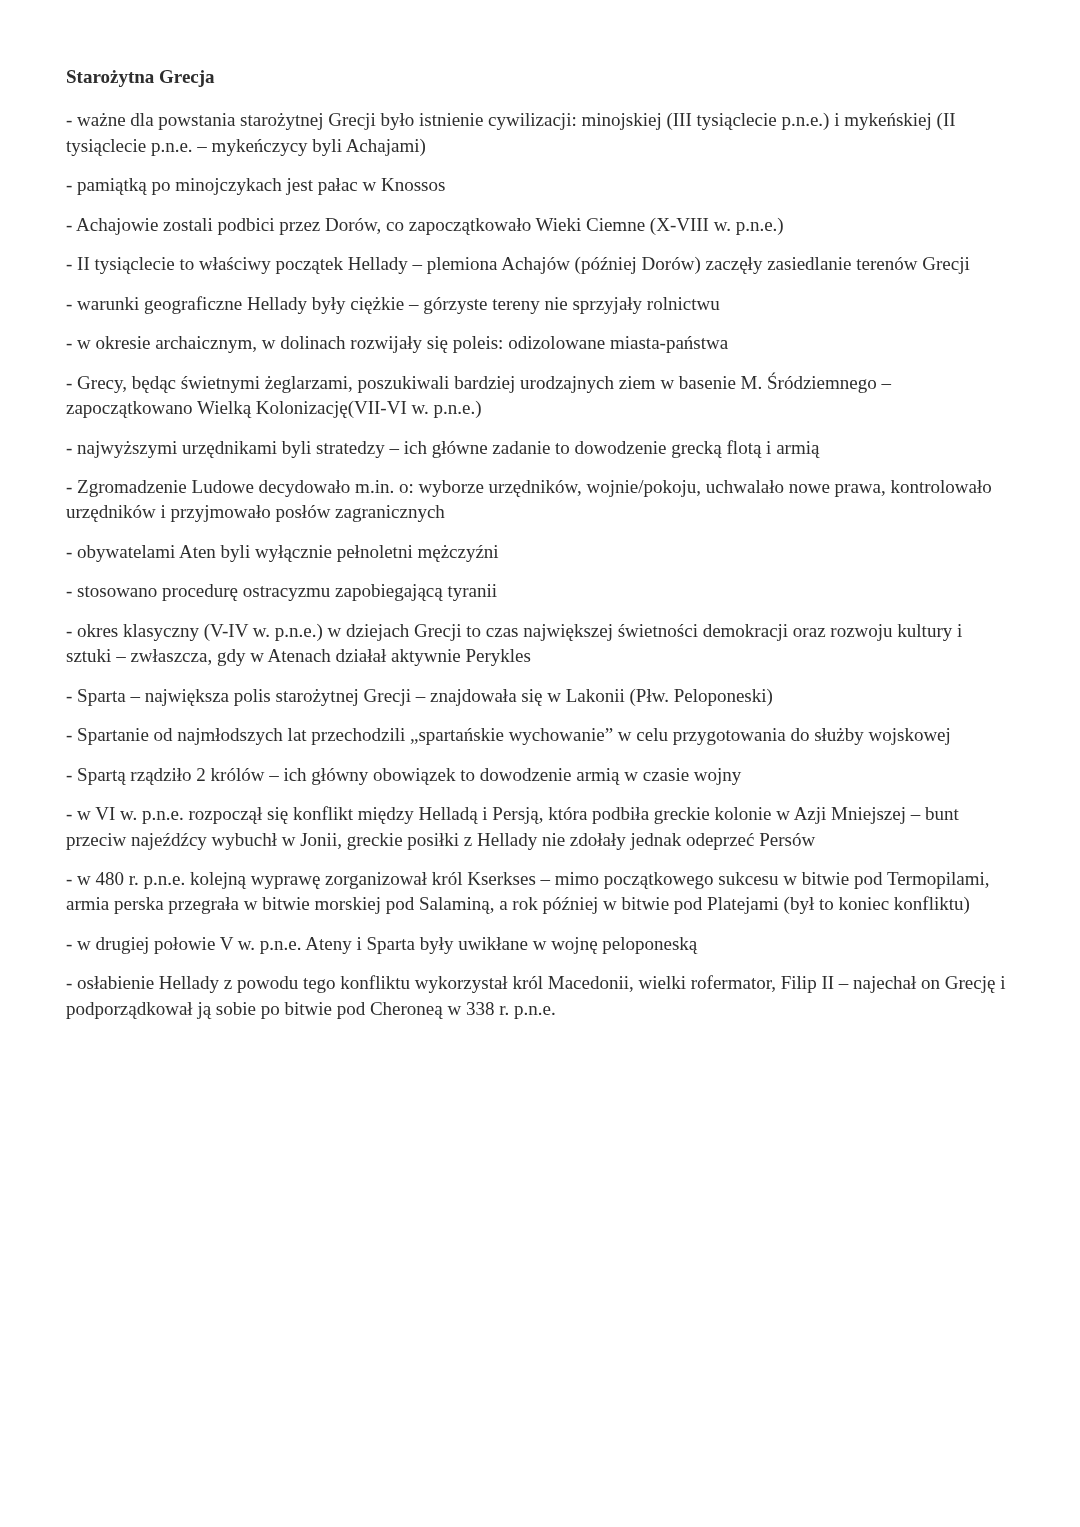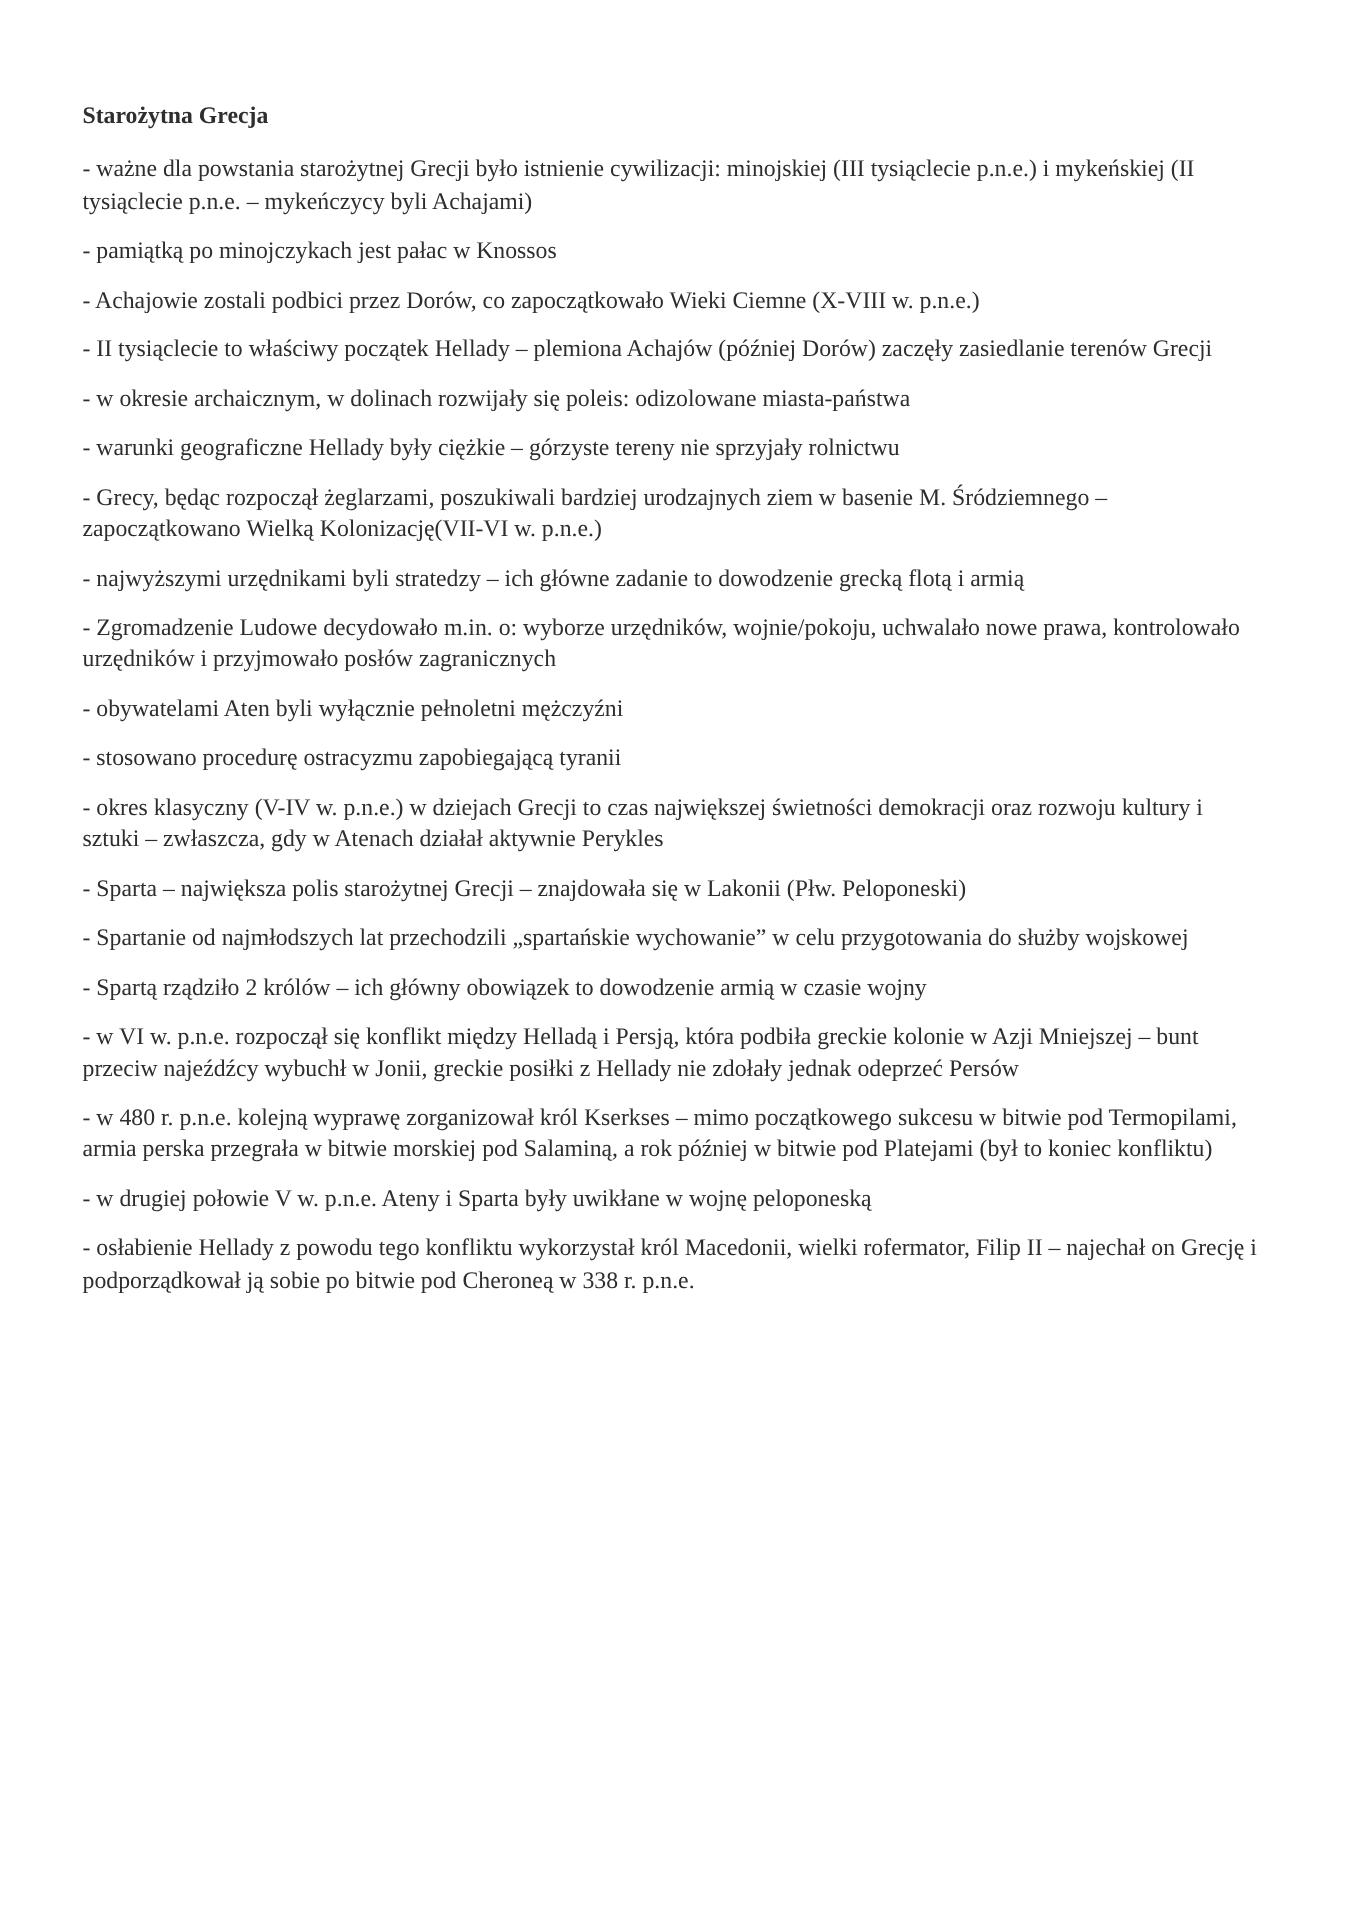--- a/index.html
+++ b/index.html
@@ -15,42 +15,42 @@
     box-sizing: border-box;
     padding: 64px 70px 60px 66px;
     font-family: "Liberation Serif", "DejaVu Serif", serif;
     font-size: 19px;
     line-height: 1.34;
     color: #2e2e2e;
   }
   .doc-title {
     font-weight: bold;
     font-size: 19px;
-    margin: 16px 0 18px 0;
+    margin: 0 0 18px 0;
   }
   .doc-paragraph {
     margin: 0 0 14px 0;
   }
   .doc-paragraph b {
     font-weight: normal;
   }
 </style>
 </head>
 <body>
 
 <div class="page">
   <p class="doc-title">Starożytna Grecja</p>
   <div id="doc-body">
       <p class="doc-paragraph"><span>- ważne dla powstania starożytnej Grecji było istnienie cywilizacji: </span><b>minojskiej</b><span> (III tysiąclecie p.n.e.) i </span><b>mykeńskiej</b><span> (II tysiąclecie p.n.e. – mykeńczycy byli Achajami)</span></p>
       <p class="doc-paragraph"><span>- pamiątką po minojczykach jest </span><b>pałac w Knossos</b></p>
       <p class="doc-paragraph"><span>- Achajowie zostali podbici przez </span><b>Dorów</b><span>, co zapoczątkowało </span><b>Wieki Ciemne</b><span> (X-VIII w. p.n.e.)</span></p>
       <p class="doc-paragraph"><span>- II tysiąclecie to właściwy początek Hellady – plemiona </span><b>Achajów</b><span> (później Dorów) zaczęły zasiedlanie terenów Grecji</span></p>
+      <p class="doc-paragraph"><span>- warunki geograficzne Hellady były ciężkie – górzyste tereny nie sprzyjały rolnictwu</span></p>
       <p class="doc-paragraph"><span>- w okresie archaicznym, w dolinach rozwijały się </span><b>poleis</b><span>: odizolowane miasta-państwa</span></p>
-      <p class="doc-paragraph"><span>- warunki geograficzne Hellady były ciężkie – górzyste tereny nie sprzyjały rolnictwu</span></p>
-      <p class="doc-paragraph"><span>- Grecy, będąc </span><b>rozpoczął żeglarzami</b><span>, poszukiwali bardziej urodzajnych ziem w basenie M. Śródziemnego – zapoczątkowano </span><b>Wielką Kolonizację</b><span>(VII-VI w. p.n.e.)</span></p>
+      <p class="doc-paragraph"><span>- Grecy, będąc </span><b>świetnymi żeglarzami</b><span>, poszukiwali bardziej urodzajnych ziem w basenie M. Śródziemnego – zapoczątkowano </span><b>Wielką Kolonizację</b><span>(VII-VI w. p.n.e.)</span></p>
       <p class="doc-paragraph"><span>- najwyższymi </span><b>urzędnikami</b><span> byli stratedzy – ich główne zadanie to dowodzenie grecką flotą i armią</span></p>
       <p class="doc-paragraph"><span>- </span><b>Zgromadzenie Ludowe</b><span> decydowało m.in. o: wyborze urzędników, wojnie/pokoju, uchwalało nowe prawa, kontrolowało urzędników i przyjmowało posłów zagranicznych</span></p>
       <p class="doc-paragraph"><span>- </span><b>obywatelami</b><span> Aten byli wyłącznie </span><b>pełnoletni mężczyźni</b></p>
       <p class="doc-paragraph"><span>- stosowano procedurę </span><b>ostracyzmu</b><span> zapobiegającą tyranii</span></p>
       <p class="doc-paragraph"><span>- </span><b>okres klasyczny</b><span> (V-IV w. p.n.e.) w dziejach Grecji to czas największej świetności demokracji oraz rozwoju kultury i sztuki – zwłaszcza, gdy w Atenach działał aktywnie </span><b>Perykles</b></p>
       <p class="doc-paragraph"><span>- </span><b>Sparta</b><span> – największa polis starożytnej Grecji – znajdowała się w Lakonii (Płw. Peloponeski)</span></p>
       <p class="doc-paragraph"><span>- Spartanie od najmłodszych lat przechodzili „spartańskie wychowanie” w celu przygotowania do służby wojskowej</span></p>
       <p class="doc-paragraph"><span>- Spartą rządziło </span><b>2 królów</b><span> – ich główny obowiązek to dowodzenie armią w czasie wojny</span></p>
       <p class="doc-paragraph"><span>- w </span><b>VI w. p.n.e</b><span>. rozpoczął się konflikt między </span><b>Helladą i Persją</b><span>, która podbiła greckie kolonie w Azji Mniejszej – bunt przeciw najeźdźcy wybuchł w Jonii, greckie posiłki z Hellady nie zdołały jednak odeprzeć Persów</span></p>
       <p class="doc-paragraph"><span>- </span><b>w 480 r. p.n.e</b><span>. kolejną wyprawę zorganizował król Kserkses – mimo początkowego sukcesu w bitwie pod </span><b>Termopilami</b><span>, armia perska przegrała w bitwie morskiej pod </span><b>Salaminą</b><span>, a rok później w bitwie pod </span><b>Platejami</b><span> (był to koniec konfliktu)</span></p>

